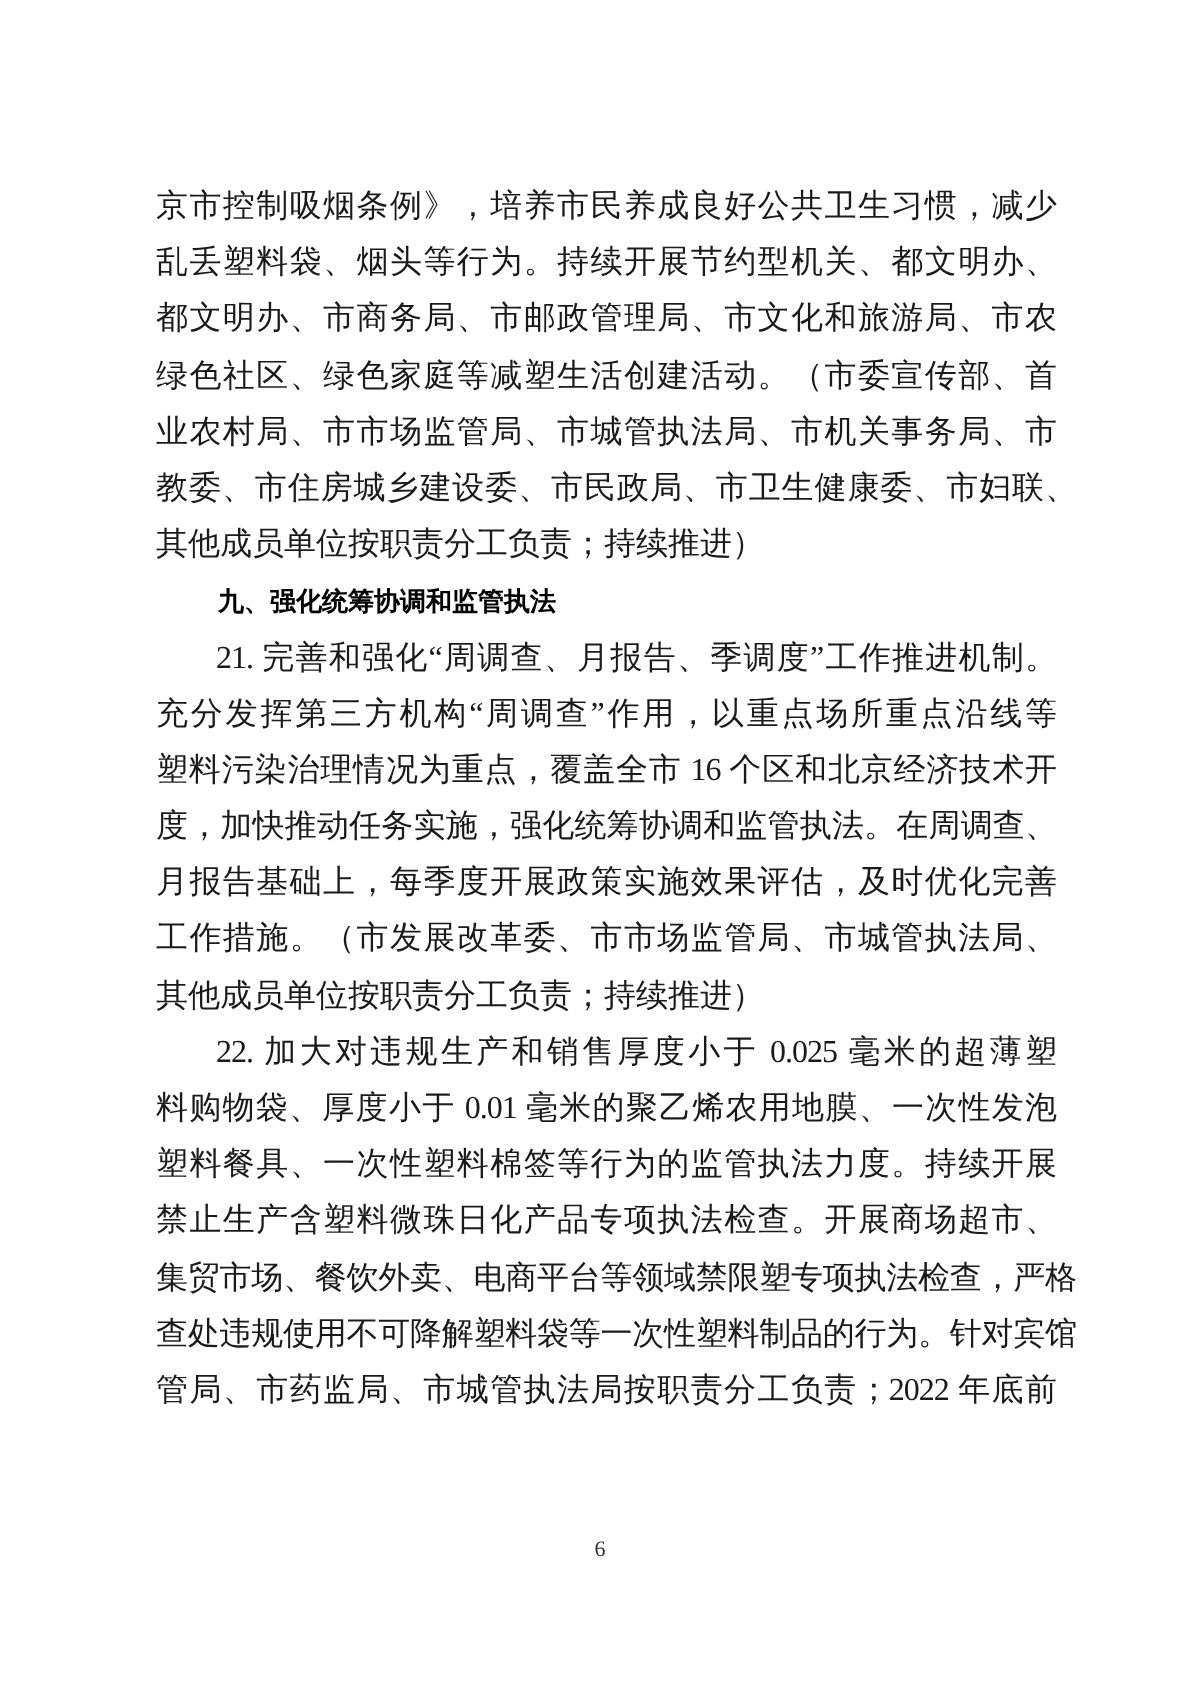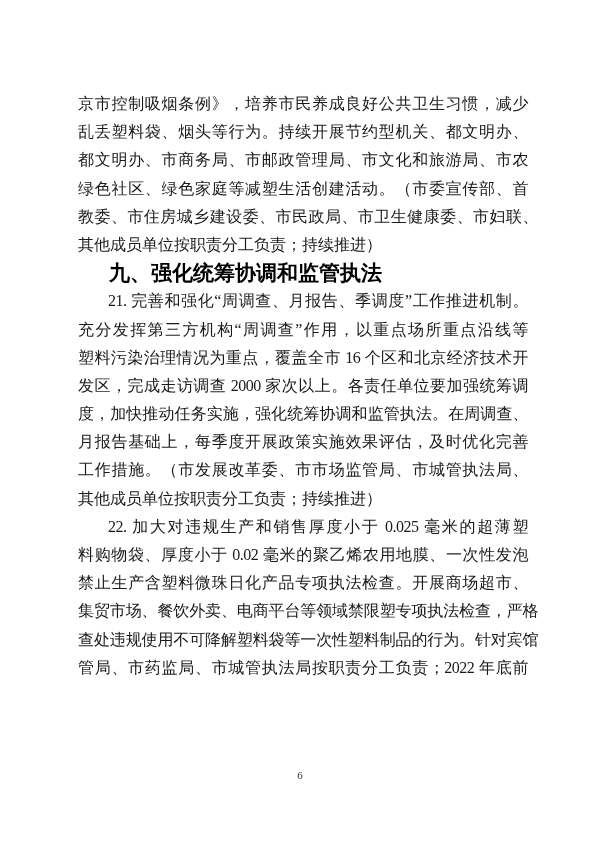--- a/index.html
+++ b/index.html
@@ -39,21 +39,21 @@
   .line.short {
     text-align: center;
     text-align-last: left;
     letter-spacing: 0;
   }
   .line.indent { text-indent: 30px; }
   .line.wide { width: 460px; }
   .line.heading {
     font-family: "Liberation Sans", sans-serif;
     font-weight: 700;
-    font-size: 21px;
+    font-size: 13px;
     color: #000000;
     letter-spacing: 0;
     text-align: left;
     text-align-last: left;
     text-indent: 31px;
   }
   .page-number {
     position: absolute;
     left: 0;
     top: 769px;
@@ -66,36 +66,37 @@
 </head>
 <body>
 
 <div class="sheet">
   <div class="textblock">
 
     <div class="line j">京市控制吸烟条例》，培养市民养成良好公共卫生习惯，减少</div>
     <div class="line j">乱丢塑料袋、烟头等行为。持续开展节约型机关、都文明办、</div>
     <div class="line j">都文明办、市商务局、市邮政管理局、市文化和旅游局、市农</div>
     <div class="line j">绿色社区、绿色家庭等减塑生活创建活动。（市委宣传部、首</div>
+    <div class="line j">业农村局、市市场监管局、市城管执法局、市机关事务局、市</div>
     <div class="line j wide">教委、市住房城乡建设委、市民政局、市卫生健康委、市妇联、</div>
     <div class="line short">其他成员单位按职责分工负责；持续推进）</div>
 
     <div class="line heading">九、强化统筹协调和监管执法</div>
 
     <div class="line j indent">21. 完善和强化“周调查、月报告、季调度”工作推进机制。</div>
     <div class="line j">充分发挥第三方机构“周调查”作用，以重点场所重点沿线等</div>
     <div class="line j">塑料污染治理情况为重点，覆盖全市 16 个区和北京经济技术开</div>
-    <div class="line j">发区，完成走访调查 2000 家次以上。各责任单位要加强统筹调</div>
     <div class="line j">度，加快推动任务实施，强化统筹协调和监管执法。在周调查、</div>
     <div class="line j">月报告基础上，每季度开展政策实施效果评估，及时优化完善</div>
     <div class="line j">工作措施。（市发展改革委、市市场监管局、市城管执法局、</div>
     <div class="line short">其他成员单位按职责分工负责；持续推进）</div>
 
     <div class="line j indent">22. 加大对违规生产和销售厚度小于 0.025 毫米的超薄塑</div>
-    <div class="line j">料购物袋、厚度小于 0.02 毫米的聚乙烯农用地膜、一次性发泡</div>
+    <div class="line j">料购物袋、厚度小于 0.01 毫米的聚乙烯农用地膜、一次性发泡</div>
+    <div class="line j">塑料餐具、一次性塑料棉签等行为的监管执法力度。持续开展</div>
     <div class="line j">禁止生产含塑料微珠日化产品专项执法检查。开展商场超市、</div>
     <div class="line j wide">集贸市场、餐饮外卖、电商平台等领域禁限塑专项执法检查，严格</div>
     <div class="line j wide">查处违规使用不可降解塑料袋等一次性塑料制品的行为。针对宾馆</div>
     <div class="line j">管局、市药监局、市城管执法局按职责分工负责；2022 年底前</div>
 
   </div>
 
   <div class="page-number">6</div>
 </div>
 

